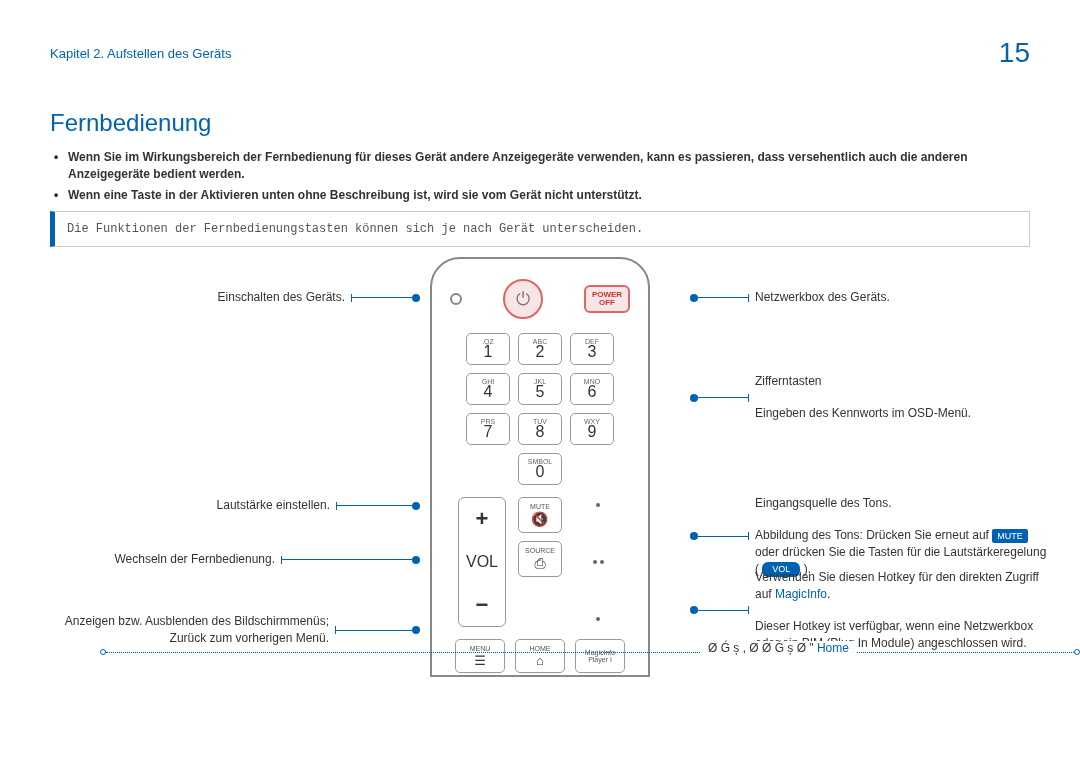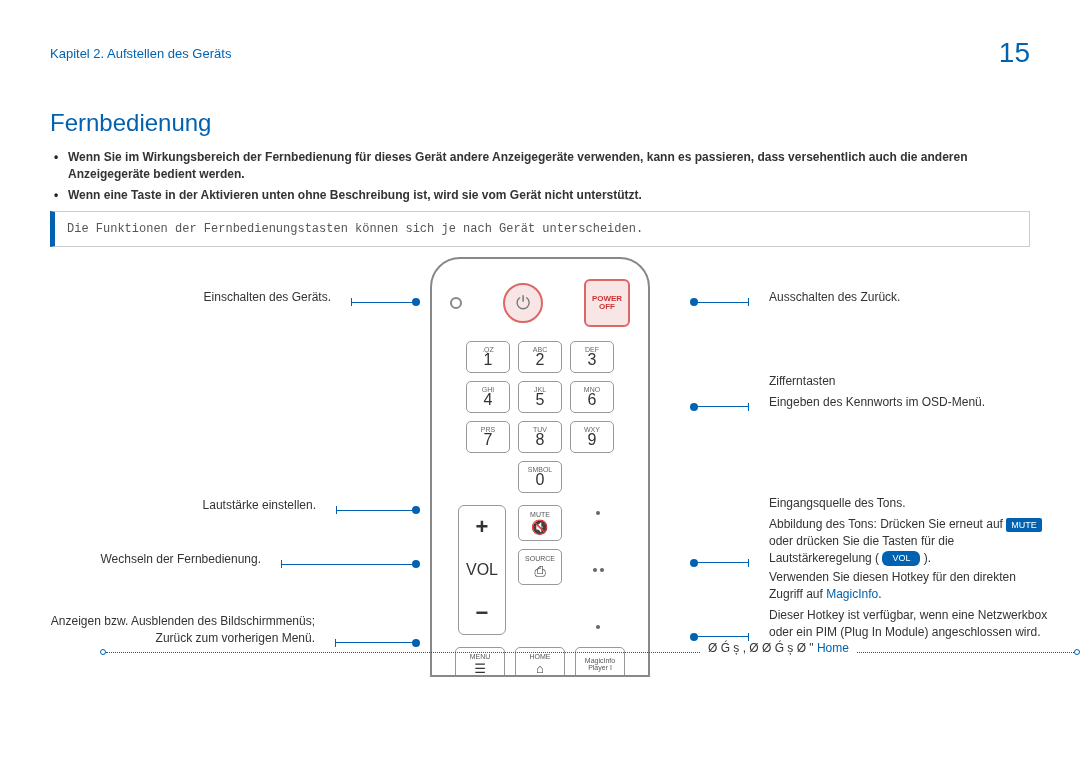--- a/index.html
+++ b/index.html
@@ -93,21 +93,21 @@
     }
     .power-btn {
       width: 40px; height: 40px;
       border: 2px solid #d66;
       border-radius: 50%;
       background: #f8e6e6;
       display: flex; align-items: center; justify-content: center;
       font-size: 18px; color: #777;
     }
     .power-off {
-      width: 46px; height: 48px;
+      width: 46px; height: 28px;
       border: 2px solid #d66;
       border-radius: 6px;
       background: #f8e6e6;
       display: flex; flex-direction: column;
       align-items: center; justify-content: center;
       font-size: 8px; color: #c33;
       line-height: 1.1;
       font-weight: bold;
     }
     .keypad {
@@ -224,42 +224,42 @@
     .labels-right {
       position: absolute;
       left: 640px;
       width: 360px;
       font-size: 12px;
       color: #333;
     }
     .label-row {
       position: absolute;
       display: flex;
-      align-items: flex-end;
-      gap: 20px;
+      align-items: center;
+      gap: 6px;
     }
     .labels-left .label-row { right: 0; justify-content: flex-end; }
     .labels-right .label-row { left: 0; }
     .connector {
       display: inline-flex;
       align-items: center;
       flex-shrink: 0;
     }
     .connector .hline {
       height: 1px; background: #0062b1;
     }
     .connector .dot {
       width: 8px; height: 8px; border-radius: 50%; background: #0062b1;
       flex-shrink: 0;
     }
     .connector .tick {
       width: 1px; height: 8px; background: #0062b1;
     }
     .label-text { max-width: 320px; line-height: 1.4; }
-    .label-text .sub { display: block; margin-top: 4px; }
+    .label-text .sub { display: block; margin-top: 15px; }
     .badge-mute {
       display: inline-block;
       background: #0062b1;
       color: #fff;
       font-size: 9px;
       padding: 1px 5px;
       border-radius: 2px;
       vertical-align: middle;
     }
     .badge-vol {
@@ -449,21 +449,21 @@
     </div>
   </div>
 
   <div class="labels-right">
     <div class="label-row" style="top:32px;">
       <span class="connector">
           <span class="dot"></span>
           <span class="hline" style="width:50px"></span>
           <span class="tick"></span>
         </span>
-      <span class="label-text">Ausschalten des Zurück.</span>
+      <span class="label-text">Netzwerkbox des Geräts.</span>
     </div>
     <div class="label-row" style="top:116px;">
       <span class="connector">
           <span class="dot"></span>
           <span class="hline" style="width:50px"></span>
           <span class="tick"></span>
         </span>
       <span class="label-text">
         <span>Zifferntasten</span>
         <span class="sub">Eingeben des Kennworts im OSD-Menü.</span>

